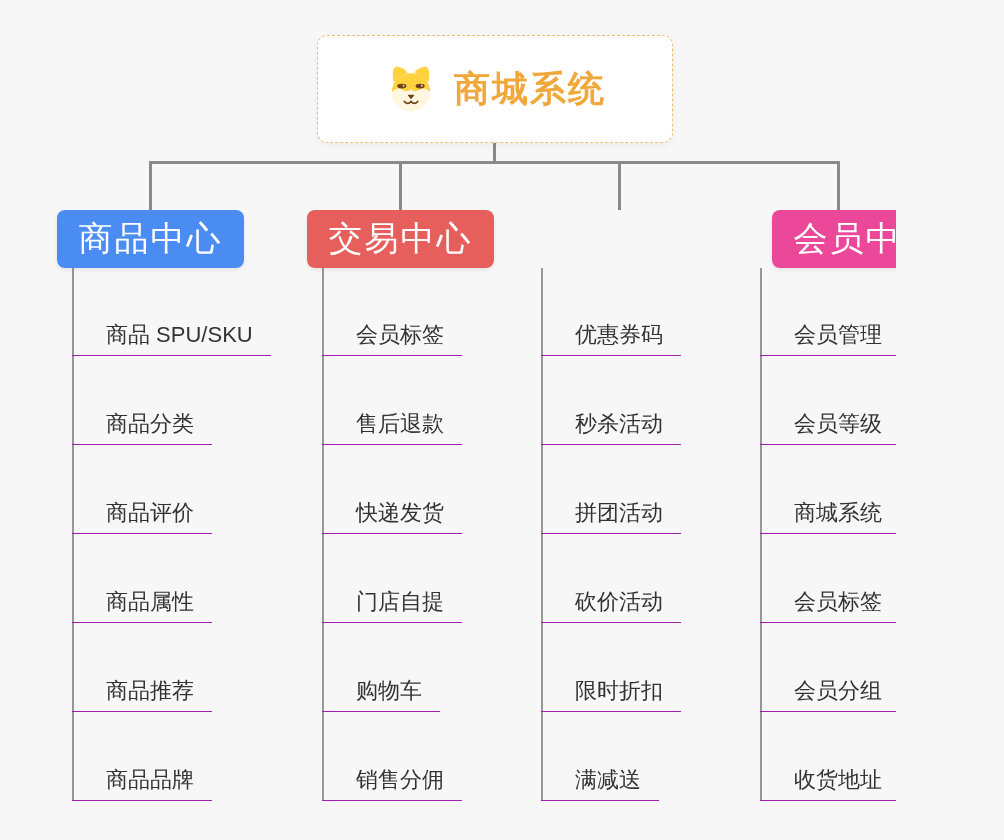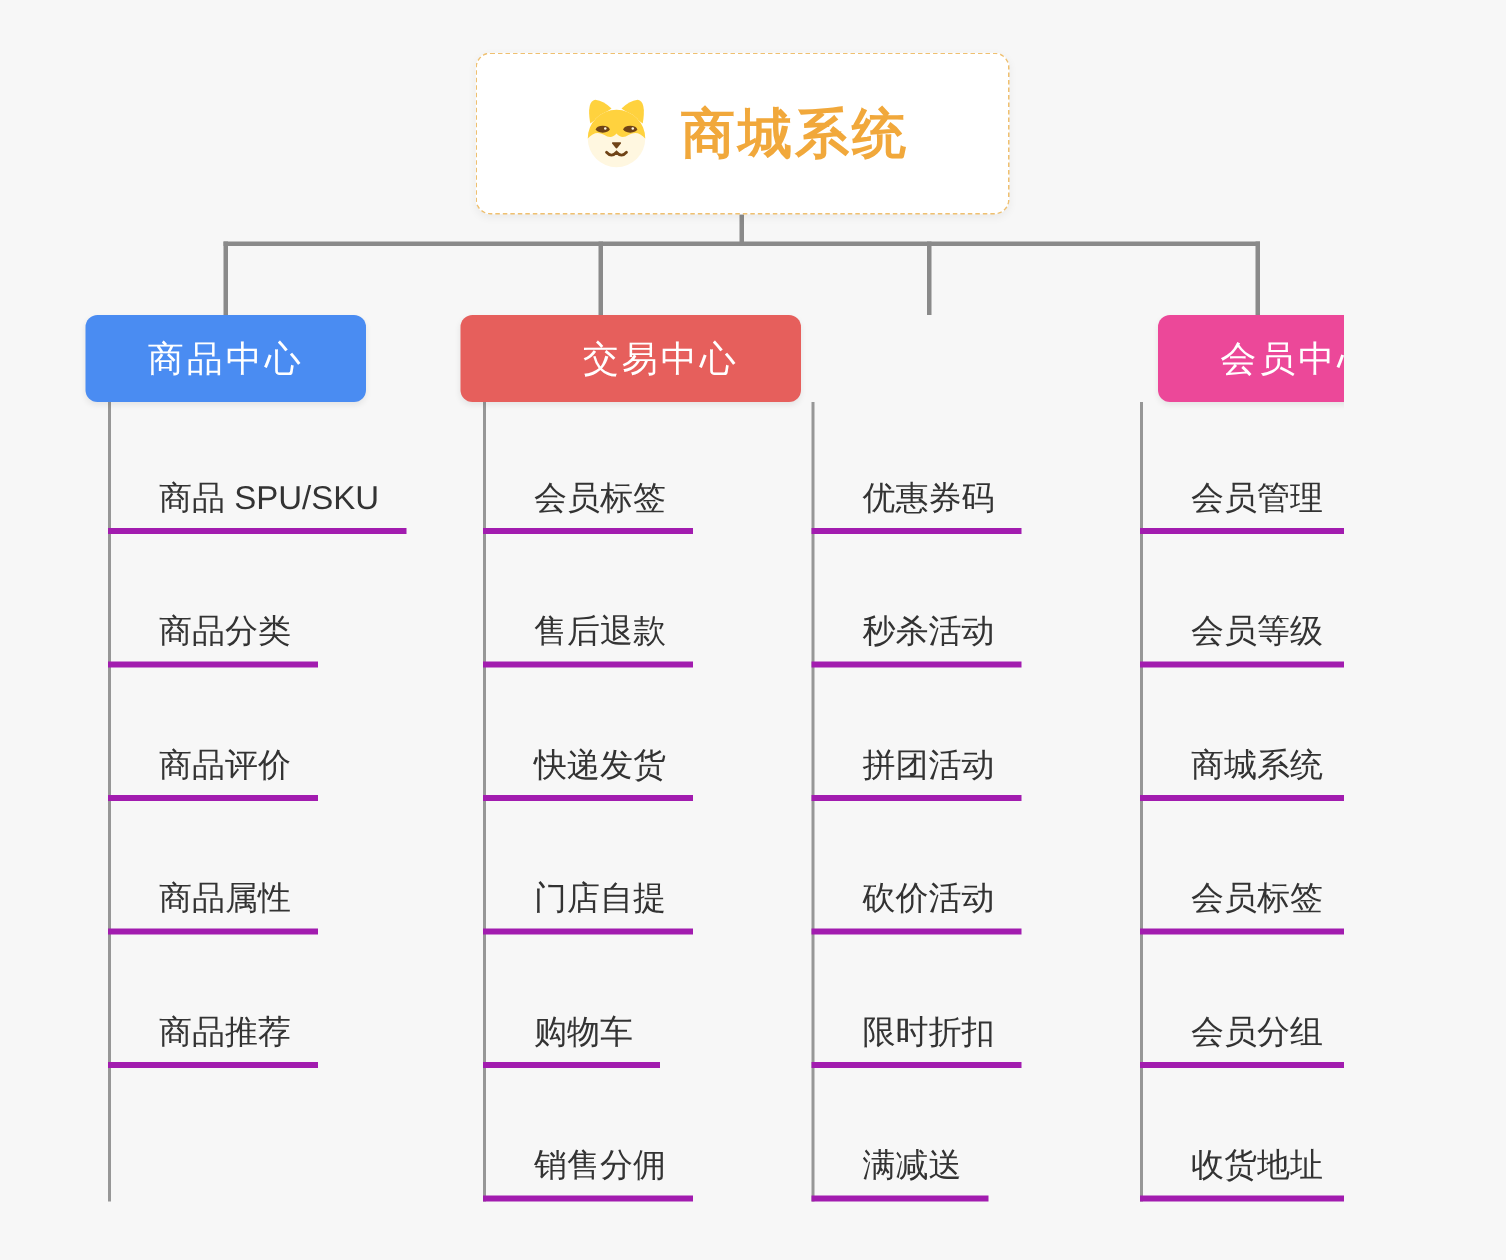--- a/index.html
+++ b/index.html
@@ -15,29 +15,29 @@
     background:#ffffff;border:1px dashed #efc070;border-radius:10px;
     box-shadow:0 2px 6px rgba(0,0,0,0.05);
     display:flex;align-items:center;justify-content:center;gap:16px;box-sizing:border-box;
   }
   .root-title{font-size:36px;font-weight:700;letter-spacing:2px;}
   .dog{display:flex;align-items:center;}
 
   
   .branch{
     position:absolute;top:210px;width:187px;height:58px;border-radius:8px;
-    color:#ffffff;font-size:24px;letter-spacing:2px;
+    color:#ffffff;font-size:34px;letter-spacing:2px;
     display:flex;align-items:center;justify-content:center;
     box-shadow:0 2px 4px rgba(0,0,0,0.08);cursor:pointer;
   }
 
   
   .leaf{
     position:absolute;height:38px;box-sizing:border-box;
-    padding:0 18px 5px 34px;border-bottom:4px solid #a21caf;
+    padding:0 18px 5px 34px;border-bottom:1px solid #a21caf;
     font-size:22px;color:#333333;white-space:nowrap;
     display:flex;align-items:flex-end;cursor:pointer;
   }
 </style>
 </head>
 <body>
 
 <div class="canvas">
 
   <div class="conn" style="left:493px;top:143px;width:3px;height:21px"></div>
@@ -64,28 +64,29 @@
         <circle cx="23" cy="26" r="1" fill="#FFF7E0"></circle>
         <circle cx="45" cy="26" r="1" fill="#FFF7E0"></circle>
         <path d="M29 37 h6 q1 0 0.5 1 l-2.7 3.4 q-0.8 1 -1.6 0 L28.5 38 q-0.5 -1 0.5 -1 Z" fill="#6F4316"></path>
         <path d="M24 45 q4 4.5 8 0 q4 4.5 8 0" stroke="#6F4316" stroke-width="2.2" fill="none" stroke-linecap="round"></path>
       </svg>
     </span>
     <span class="root-title" style="color:#F1A83B">商城系统</span>
   </div>
 
   <div class="branch" style="left: 57px; background: rgb(74, 140, 242);">商品中心</div>
-  <div class="branch" style="left: 307px; background: rgb(230, 95, 92); padding-left: 40px;">交易中心</div>
+  <div class="branch" style="left: 307px; background: rgb(230, 95, 92);">交易中心</div>
   <div class="branch" style="left: 772px; background: #ec4899;">会员中心</div>
 
   <div class="leaf" style="left:72px;top:318px">商品 SPU/SKU</div>
   <div class="leaf" style="left:72px;top:407px">商品分类</div>
   <div class="leaf" style="left:72px;top:496px">商品评价</div>
   <div class="leaf" style="left:72px;top:585px">商品属性</div>
   <div class="leaf" style="left:72px;top:674px">商品推荐</div>
+  <div class="leaf" style="left:72px;top:763px">商品品牌</div>
 
   <div class="leaf" style="left:322px;top:318px">会员标签</div>
   <div class="leaf" style="left:322px;top:407px">售后退款</div>
   <div class="leaf" style="left:322px;top:496px">快递发货</div>
   <div class="leaf" style="left:322px;top:585px">门店自提</div>
   <div class="leaf" style="left:322px;top:674px">购物车</div>
   <div class="leaf" style="left:322px;top:763px">销售分佣</div>
 
   <div class="leaf" style="left:541px;top:318px">优惠券码</div>
   <div class="leaf" style="left:541px;top:407px">秒杀活动</div>

